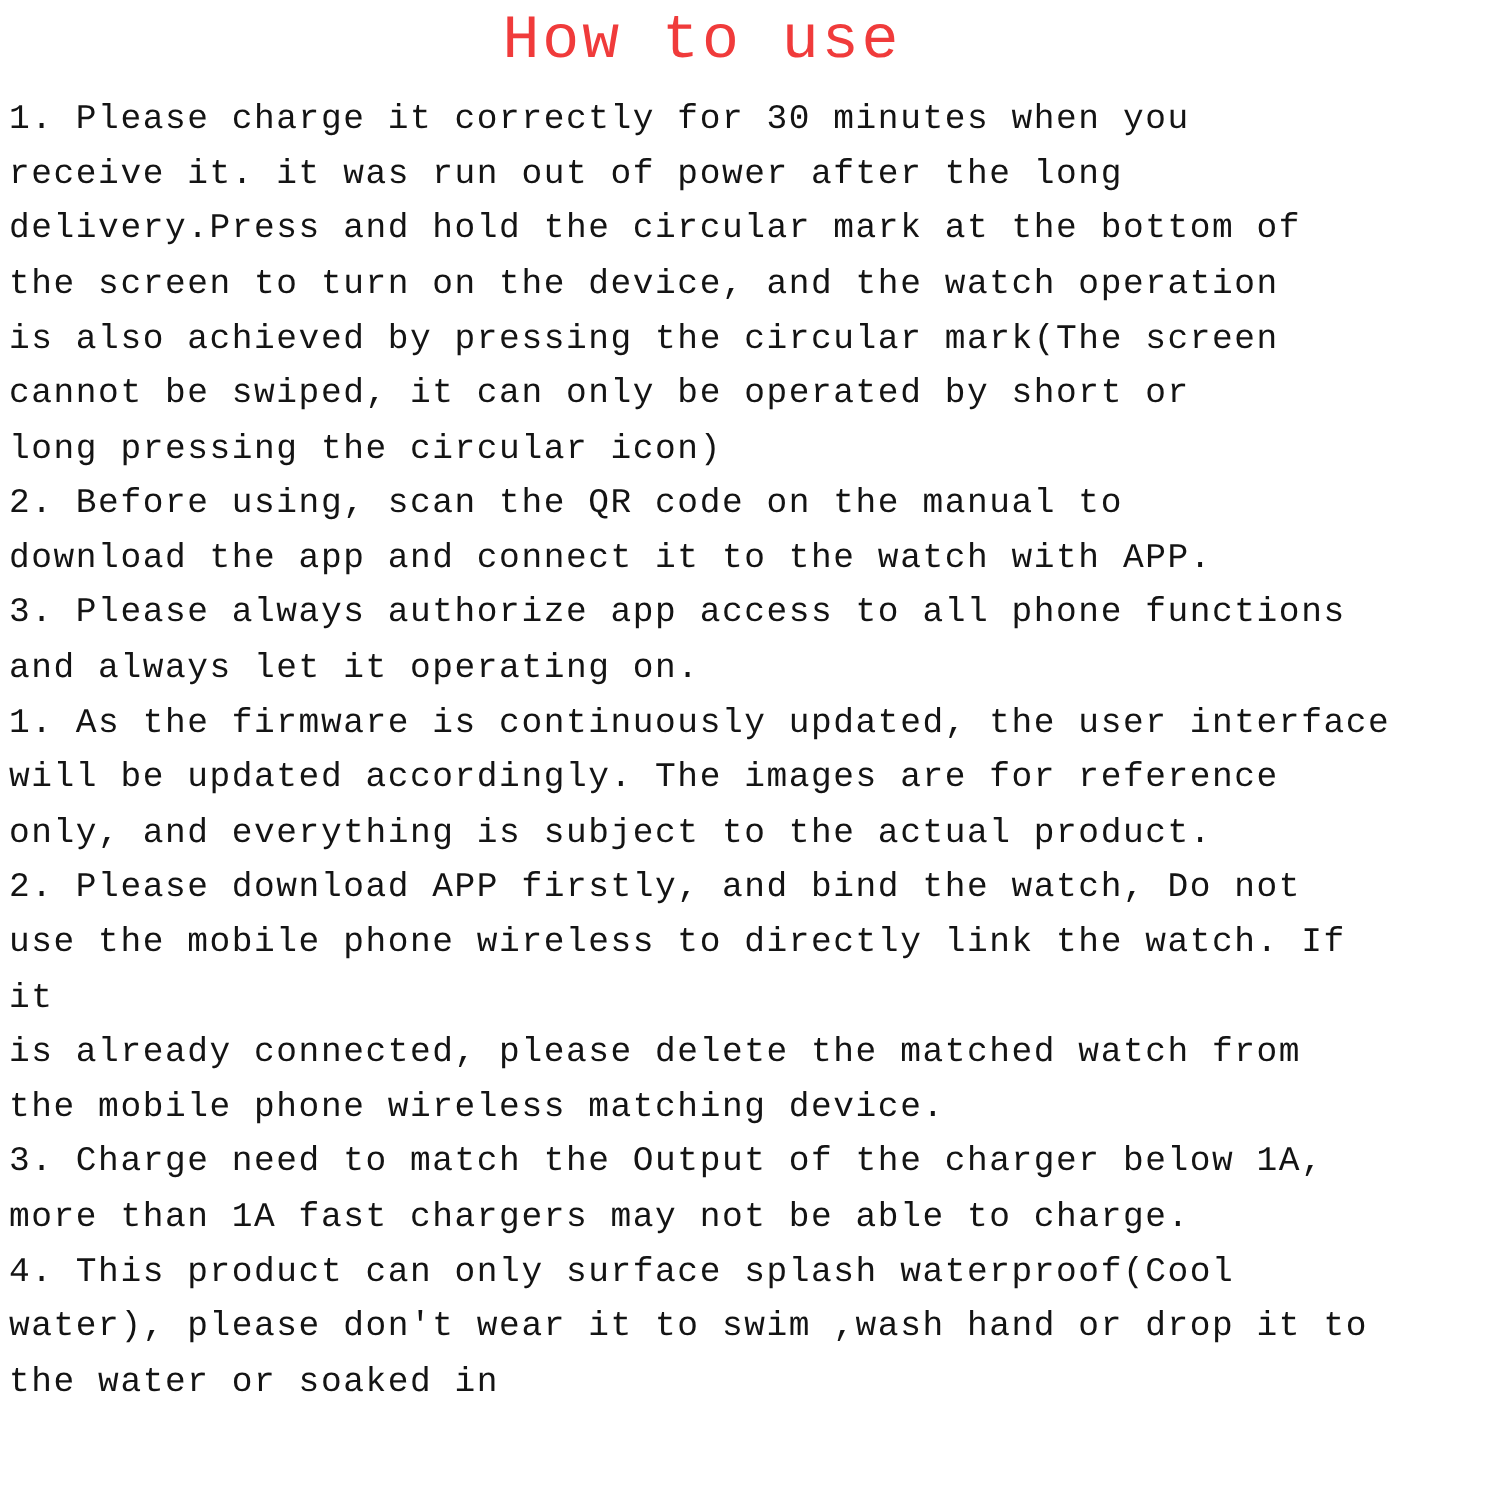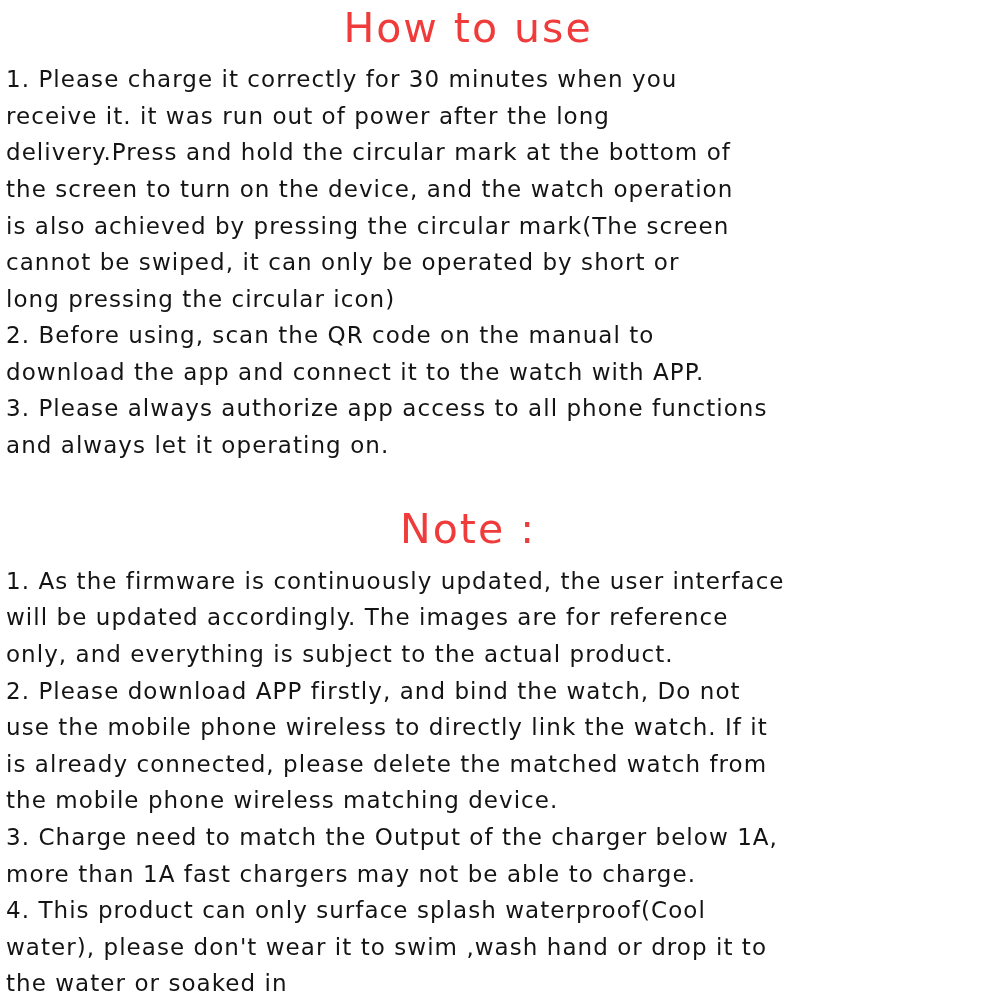--- a/index.html
+++ b/index.html
@@ -16,20 +16,21 @@
     width: 1000px;
     height: 1000px;
     overflow: hidden;
     background: var(--page-bg);
     font-family: "DejaVu Sans", sans-serif;
   }
   .page {
     width: 936px;
     height: 1000px;
     padding: 2px 6px 0 6px;
+    font-family: Liberation Mono, monospace;
   }
   .section-heading {
     margin: 0;
     text-align: center;
     color: var(--heading-color);
     font-size: 41px;
     font-weight: 500;
     letter-spacing: 2px;
     line-height: 1.15;
   }
@@ -65,21 +66,20 @@
 is also achieved by pressing the circular mark(The screen
 cannot be swiped, it can only be operated by short or
 long pressing the circular icon)
 2. Before using, scan the QR code on the manual to
 download the app and connect it to the watch with APP.
 3. Please always authorize app access to all phone functions
 and always let it operating on.</p>
   </section>
 
   <section class="section-note">
-    <h1 class="section-heading">Note :</h1>
     <p class="section-body">1. As the firmware is continuously updated, the user interface
 will be updated accordingly. The images are for reference
 only, and everything is subject to the actual product.
 2. Please download APP firstly, and bind the watch, Do not
 use the mobile phone wireless to directly link the watch. If it
 is already connected, please delete the matched watch from
 the mobile phone wireless matching device.
 3. Charge need to match the Output of the charger below 1A,
 more than 1A fast chargers may not be able to charge.
 4. This product can only surface splash waterproof(Cool

